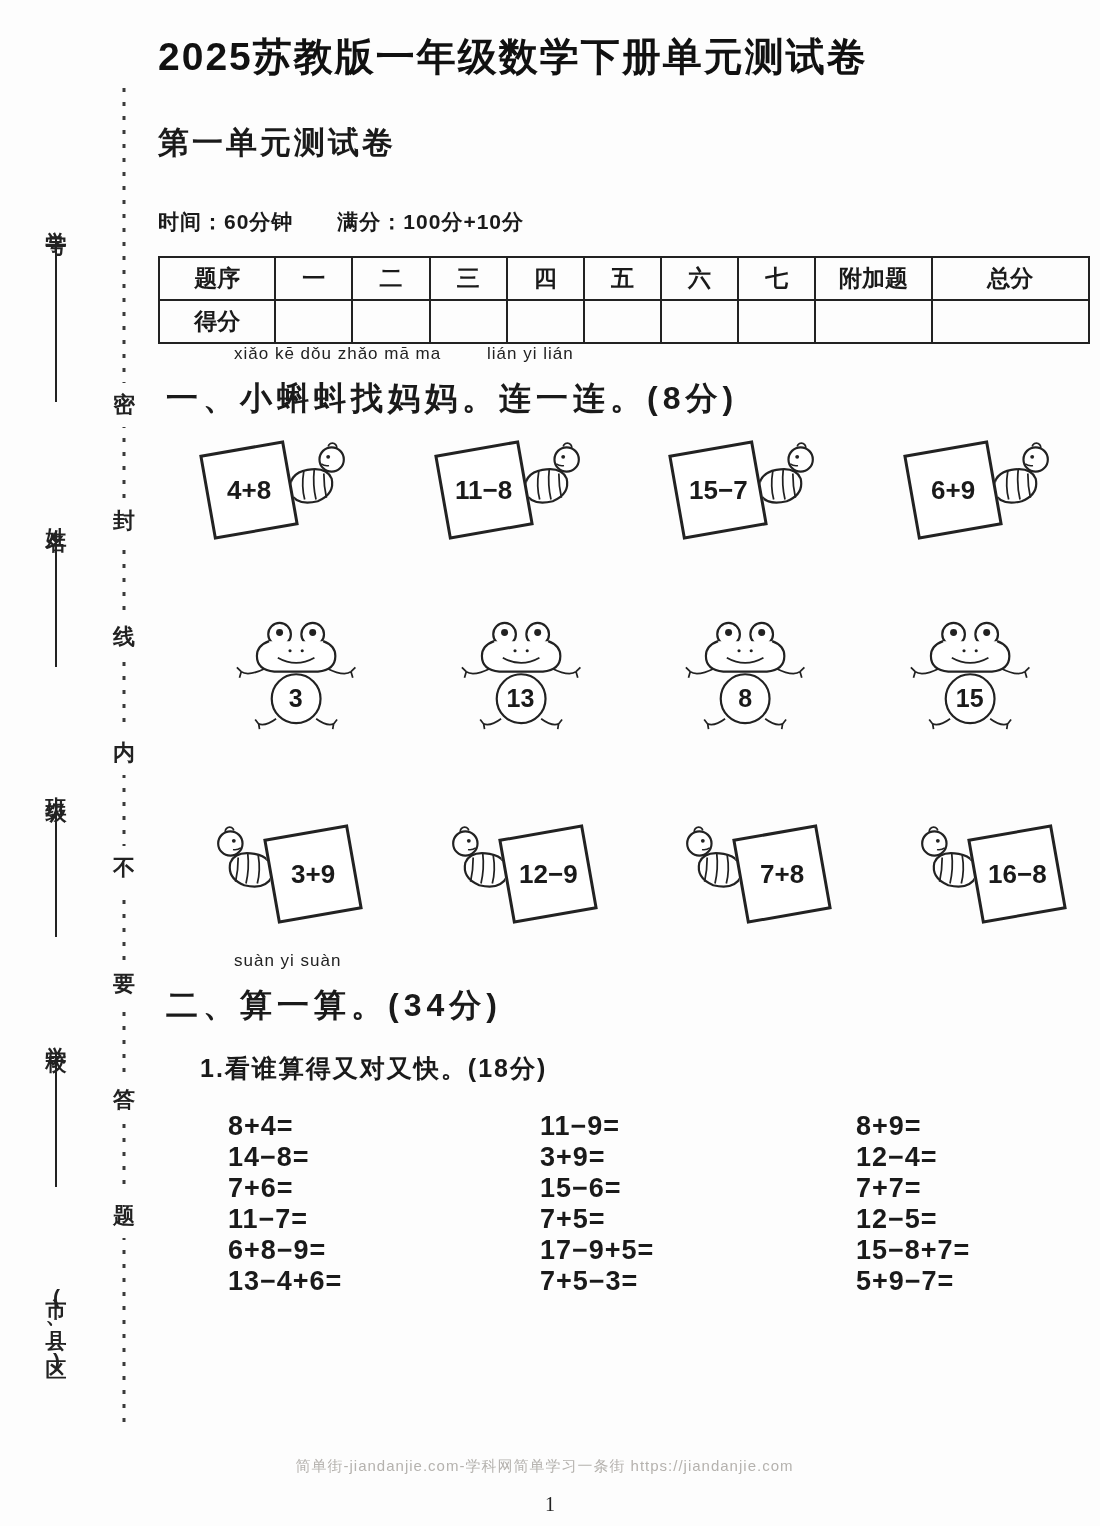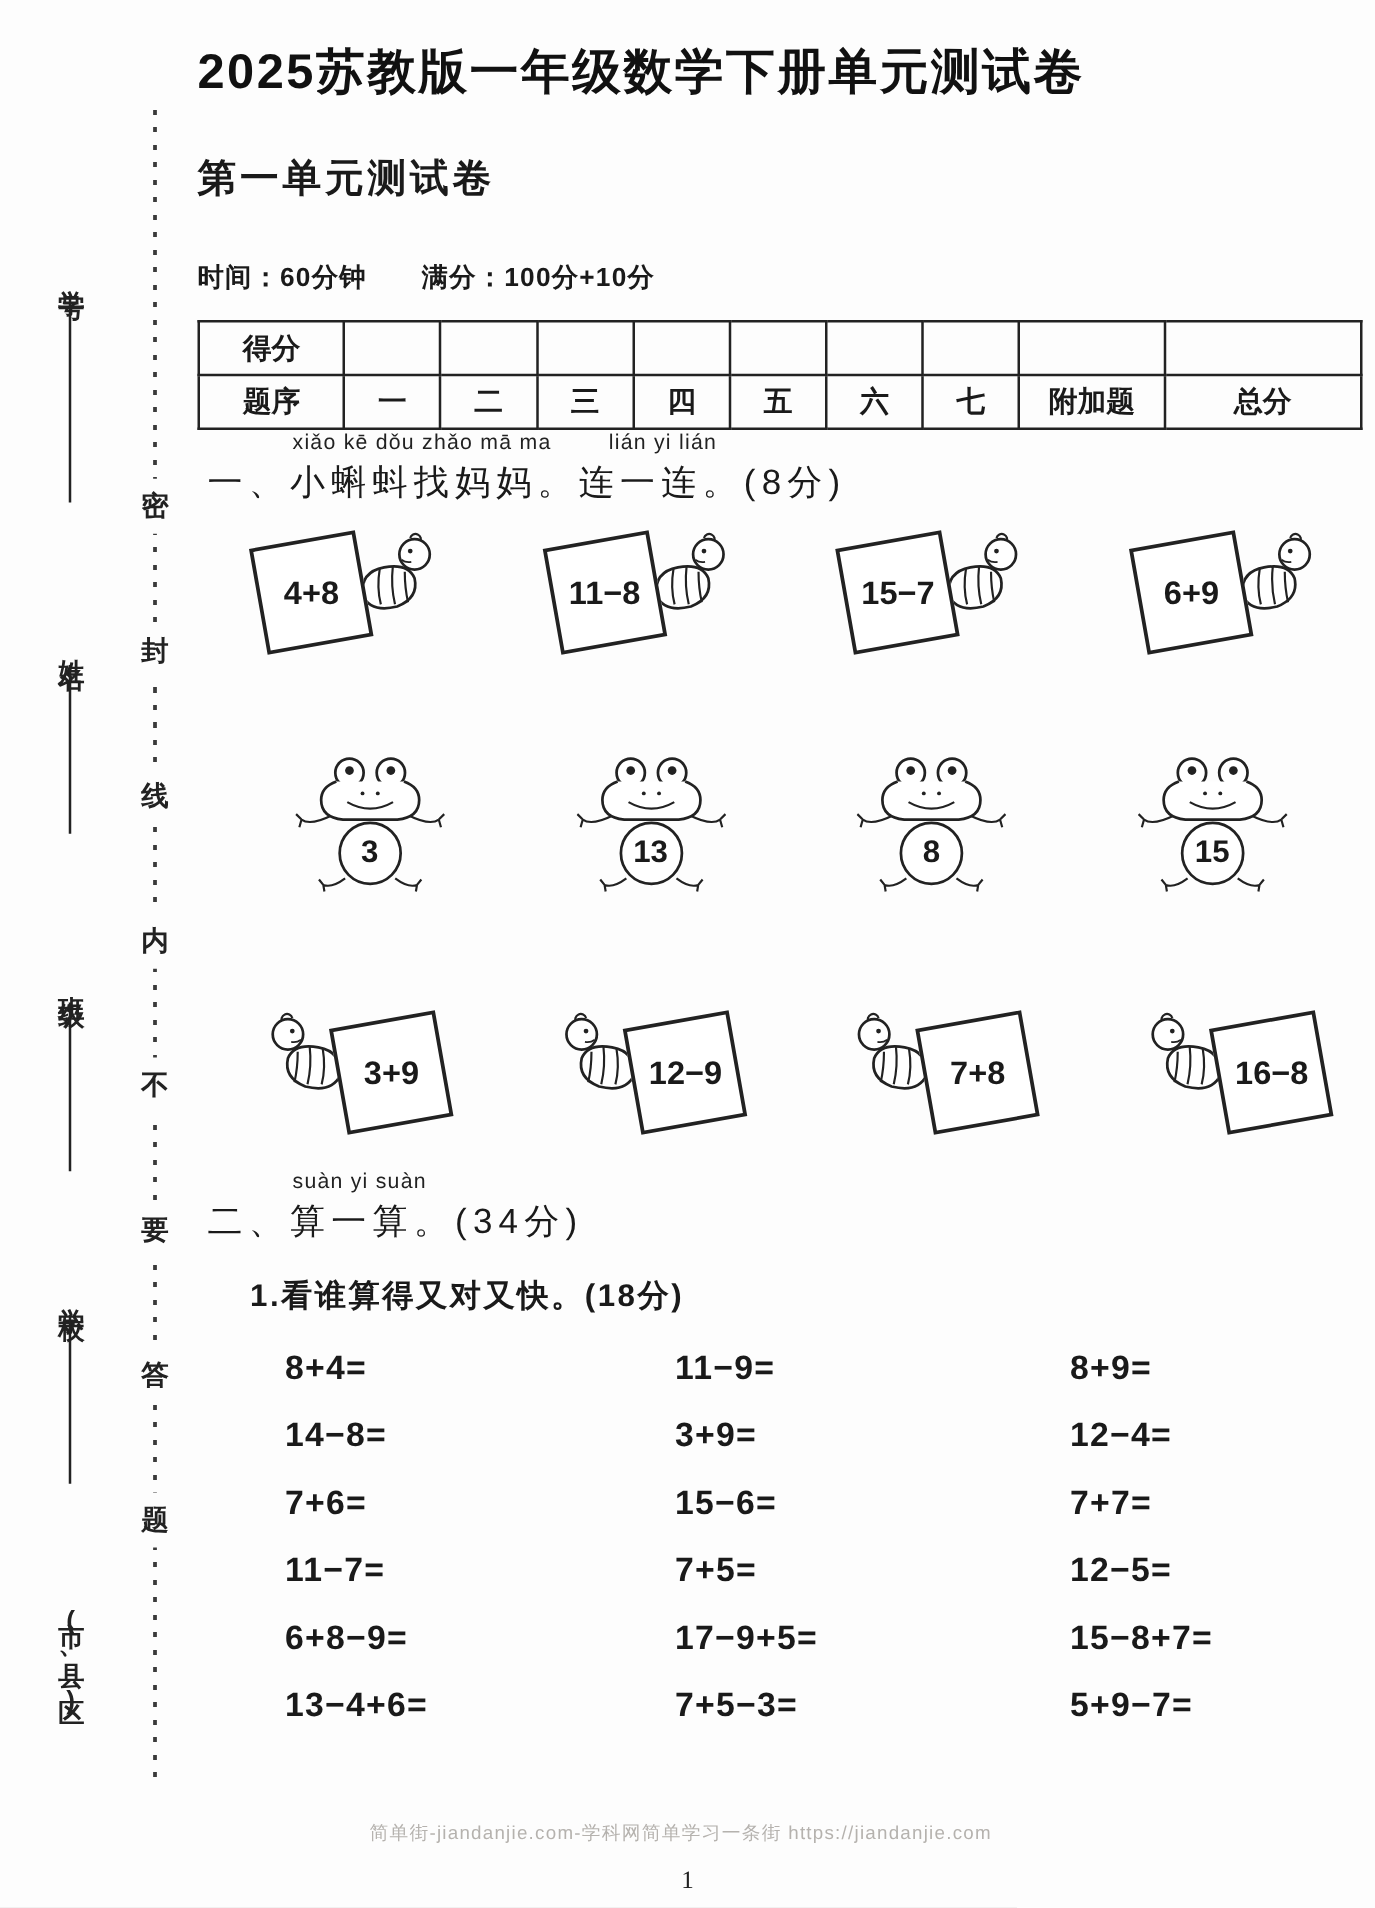--- a/index.html
+++ b/index.html
@@ -22,42 +22,42 @@
   .main { position:absolute; left:158px; top:0; width:932px; padding-top:30px; }
   .title { text-align:left; font-size:39px; font-weight:900; letter-spacing:2px; color:#111; }
   .subtitle { font-size:31px; font-weight:900; letter-spacing:3px; margin-top:38px; }
   .time-info { text-align:left; font-size:21px; font-weight:bold; margin-top:44px; letter-spacing:1px; }
 
   table.score { border-collapse:collapse; width:100%; margin-top:20px; }
   table.score td { border:2.5px solid #222; height:43px; text-align:center; font-size:23px; font-weight:bold; padding:0 4px; }
   .col-first { width:116px; } .col-num { width:77px; } .col-extra { width:116px; } .col-total { width:157px; }
 
   .pinyin { font-size:17px; color:#222; margin-left:76px; white-space:pre; letter-spacing:1px; }
-  .sec-title { font-size:28px; font-weight:400; letter-spacing:5px; margin-top:3px; margin-left:8px; }
+  .sec-title { font-size:32px; font-weight:700; letter-spacing:5px; margin-top:13px; margin-left:8px; }
   .sub-title { font-size:25px; font-weight:900; letter-spacing:2px; margin-top:24px; margin-left:42px; }
 
   
   .cards-row { display:flex; justify-content:space-between; padding:0 30px 0 48px; }
   .cards-row.top { margin-top:26px; }
   .cards-row.bottom { margin-top:96px; }
   .match-item { display:flex; align-items:flex-start; }
   .card { width:86px; height:86px; border:3px solid #222; background:#fff; display:flex; align-items:center; justify-content:center; transform:rotate(-10deg); }
   .card span { display:inline-block; transform:rotate(10deg); font-size:26px; font-weight:bold; }
   .turtle { width:80px; height:74px; flex:none; }
   .match-item.cardfirst .turtle { margin-left:-16px; margin-top:-8px; }
   .match-item.turtlefirst .turtle { margin-right:-16px; margin-top:-8px; transform:scaleX(-1); }
 
   .frogs-row { display:flex; justify-content:space-between; margin-top:84px; padding:0 58px 0 78px; }
   .frog { position:relative; width:122px; height:118px; }
   .frog svg { width:100%; height:100%; }
   .frog-num { position:absolute; left:49%; top:69%; transform:translate(-50%,-50%); font-size:25px; font-weight:bold; }
 
   
   .sec2 .pinyin { margin-top:34px; }
-  .problems { display:grid; grid-template-columns:312px 316px auto; row-gap:23px; margin:26px 0 16px 70px; font-size:27px; font-weight:bold; letter-spacing:1px; }
+  .problems { display:grid; grid-template-columns:312px 316px auto; margin:26px 0 16px 70px; font-size:27px; font-weight:bold; letter-spacing:1px; }
 
   
   .footer { position:absolute; left:0; right:11px; bottom:50px; text-align:center; font-size:15px; color:#b5b2ae; letter-spacing:1px; }
   .page-number { position:absolute; left:0; right:0; bottom:10px; text-align:center; font-size:20px; font-family:"Liberation Serif","DejaVu Serif",serif; color:#222; }
 </style>
 </head>
 <body>
 
 <svg width="0" height="0" style="position:absolute" aria-hidden="true">
   <defs>
@@ -127,42 +127,42 @@
   </div>
 
   <div class="main">
     <div class="title">2025苏教版一年级数学下册单元测试卷</div>
     <div class="subtitle">第一单元测试卷</div>
     <div class="time-info">时间：60分钟　　满分：100分+10分</div>
 
     <table class="score">
       <tbody>
           <tr>
-        <td>得分</td>
-        <td></td>
-        <td></td>
-        <td></td>
-        <td></td>
-        <td></td>
-        <td></td>
-        <td></td>
-        <td></td>
-        <td></td>
-      </tr>
-      <tr>
         <td class="col-first">题序</td>
         <td class="col-num">一</td>
         <td class="col-num">二</td>
         <td class="col-num">三</td>
         <td class="col-num">四</td>
         <td class="col-num">五</td>
         <td class="col-num">六</td>
         <td class="col-num">七</td>
         <td class="col-extra">附加题</td>
         <td class="col-total">总分</td>
+      </tr>
+      <tr>
+        <td>得分</td>
+        <td></td>
+        <td></td>
+        <td></td>
+        <td></td>
+        <td></td>
+        <td></td>
+        <td></td>
+        <td></td>
+        <td></td>
       </tr>
     </tbody>
       </table>
 
     <div class="sec1">
       <div class="pinyin">xiǎo kē dǒu zhǎo mā ma        lián yi lián</div>
       <div class="sec-title">一、小蝌蚪找妈妈。连一连。(8分)</div>
 
       <div class="cards-row top">
         <div class="match-item cardfirst">

